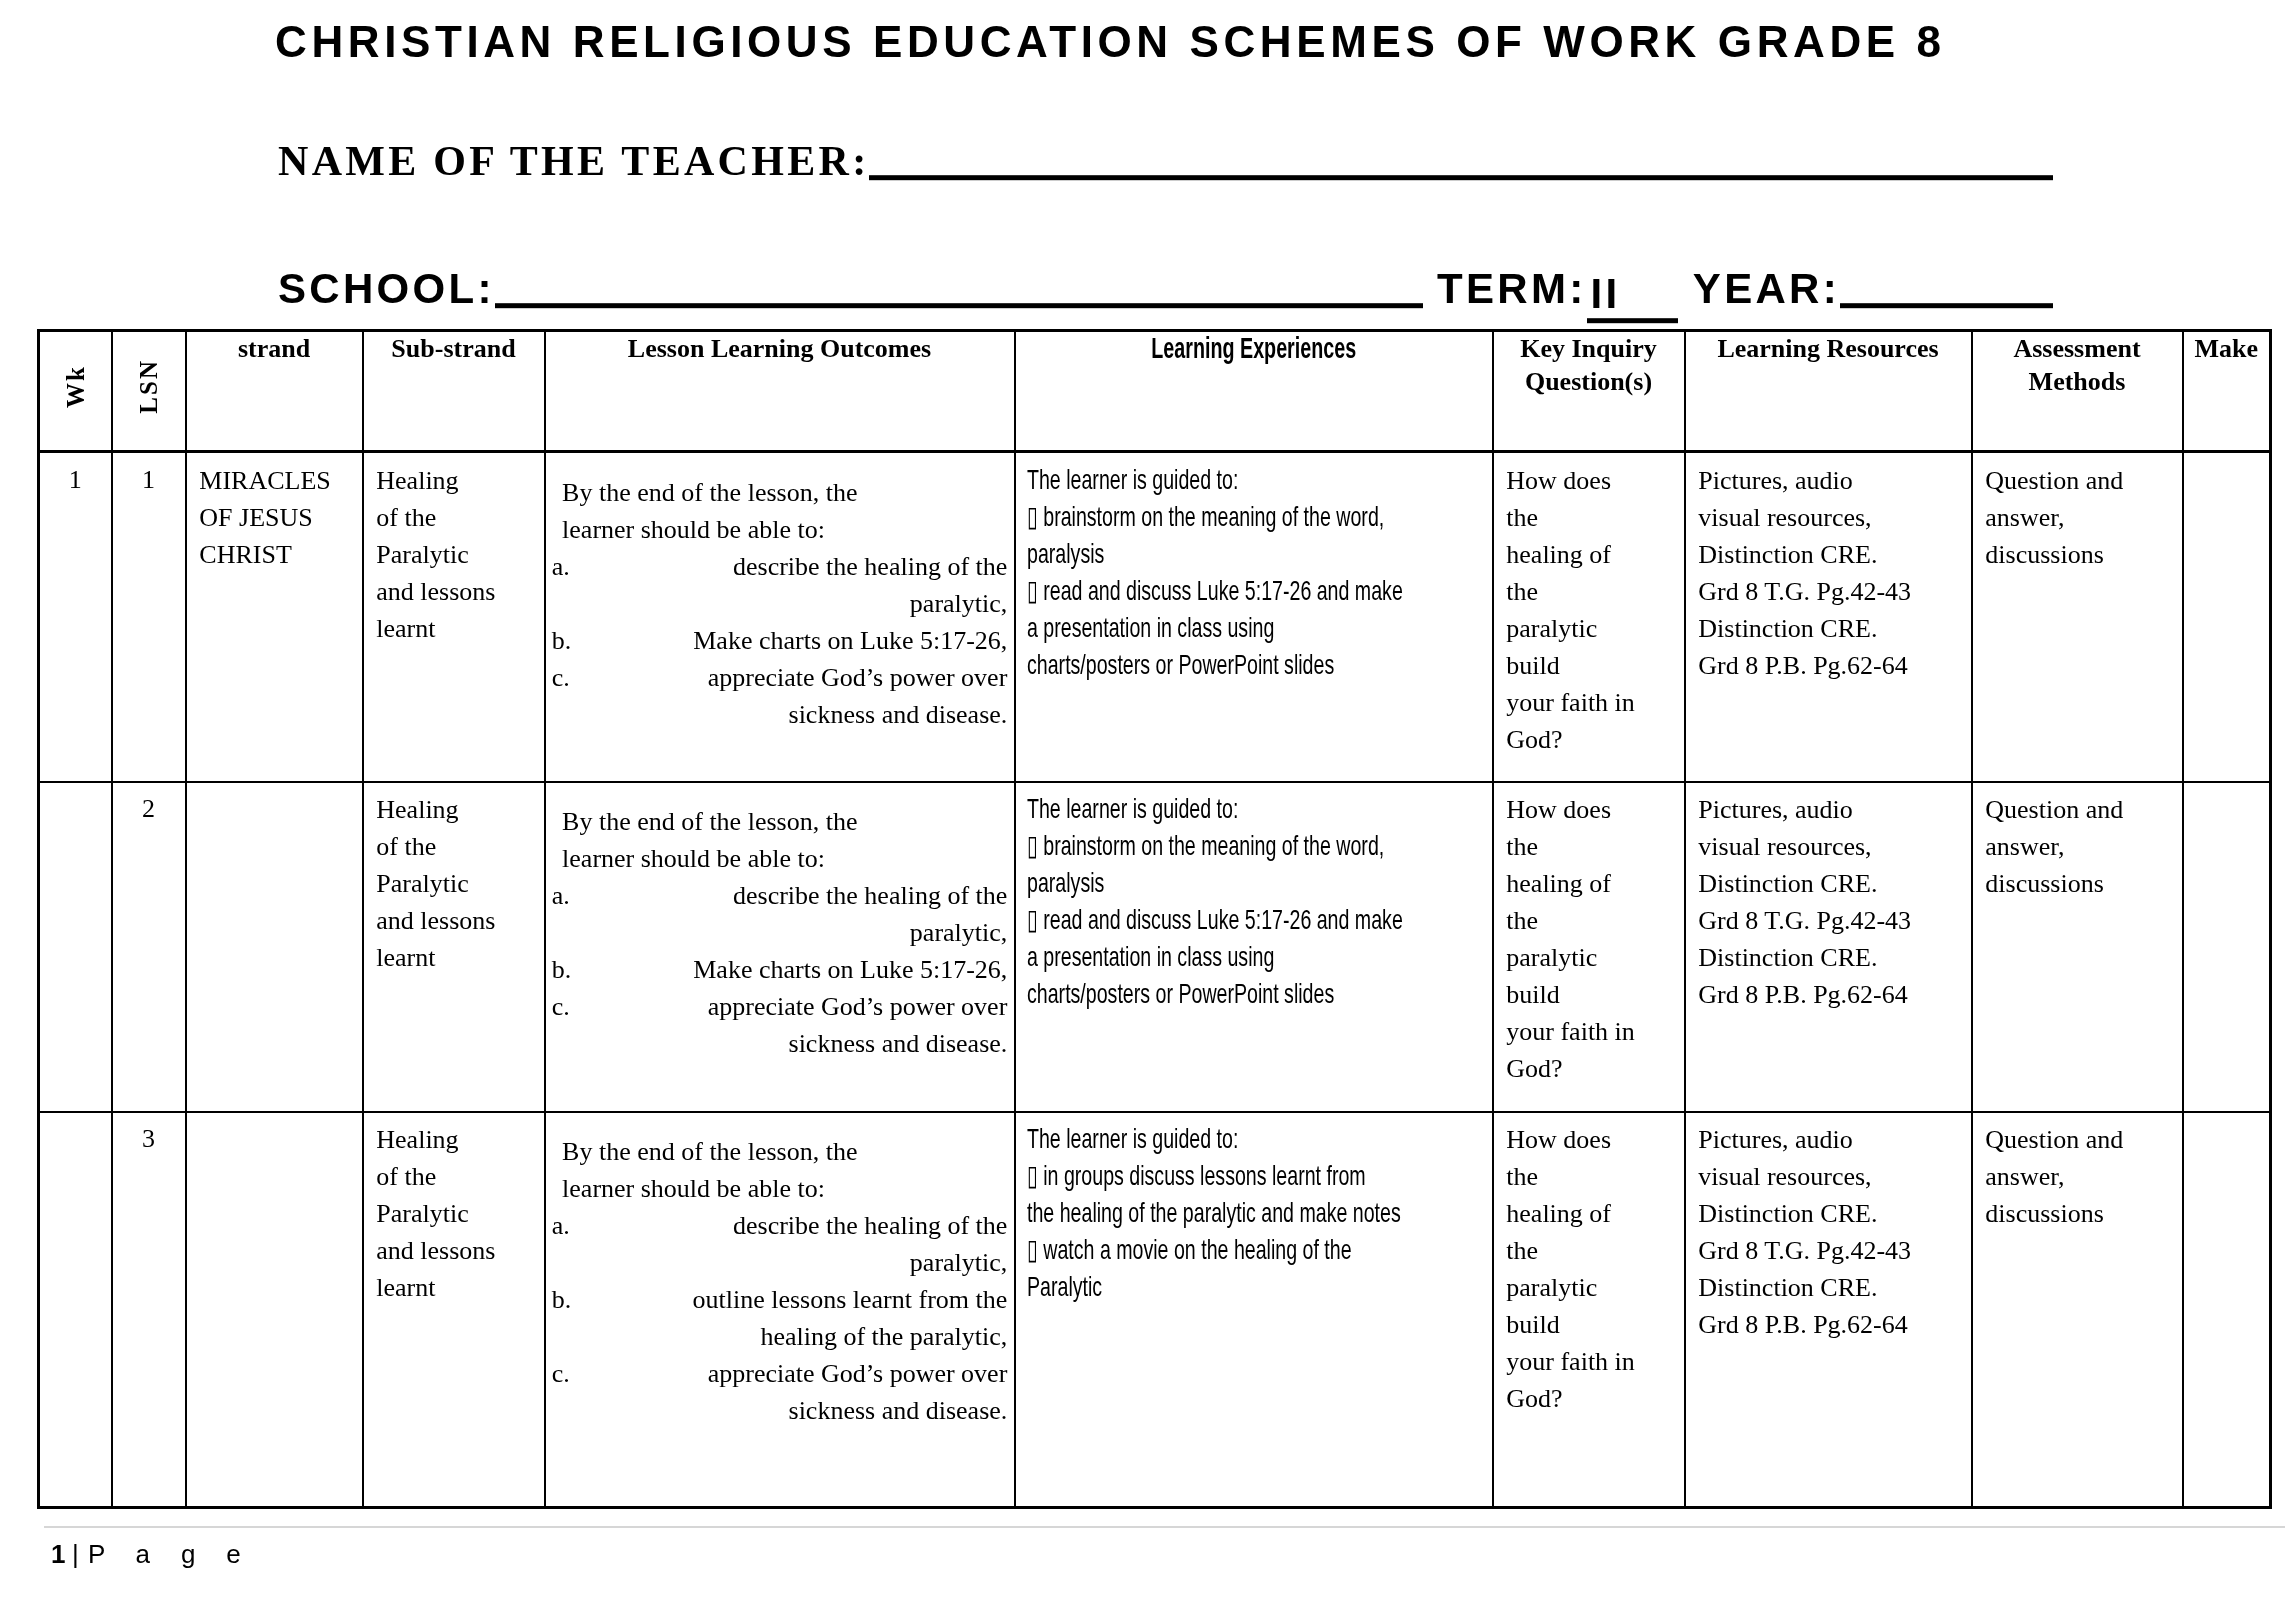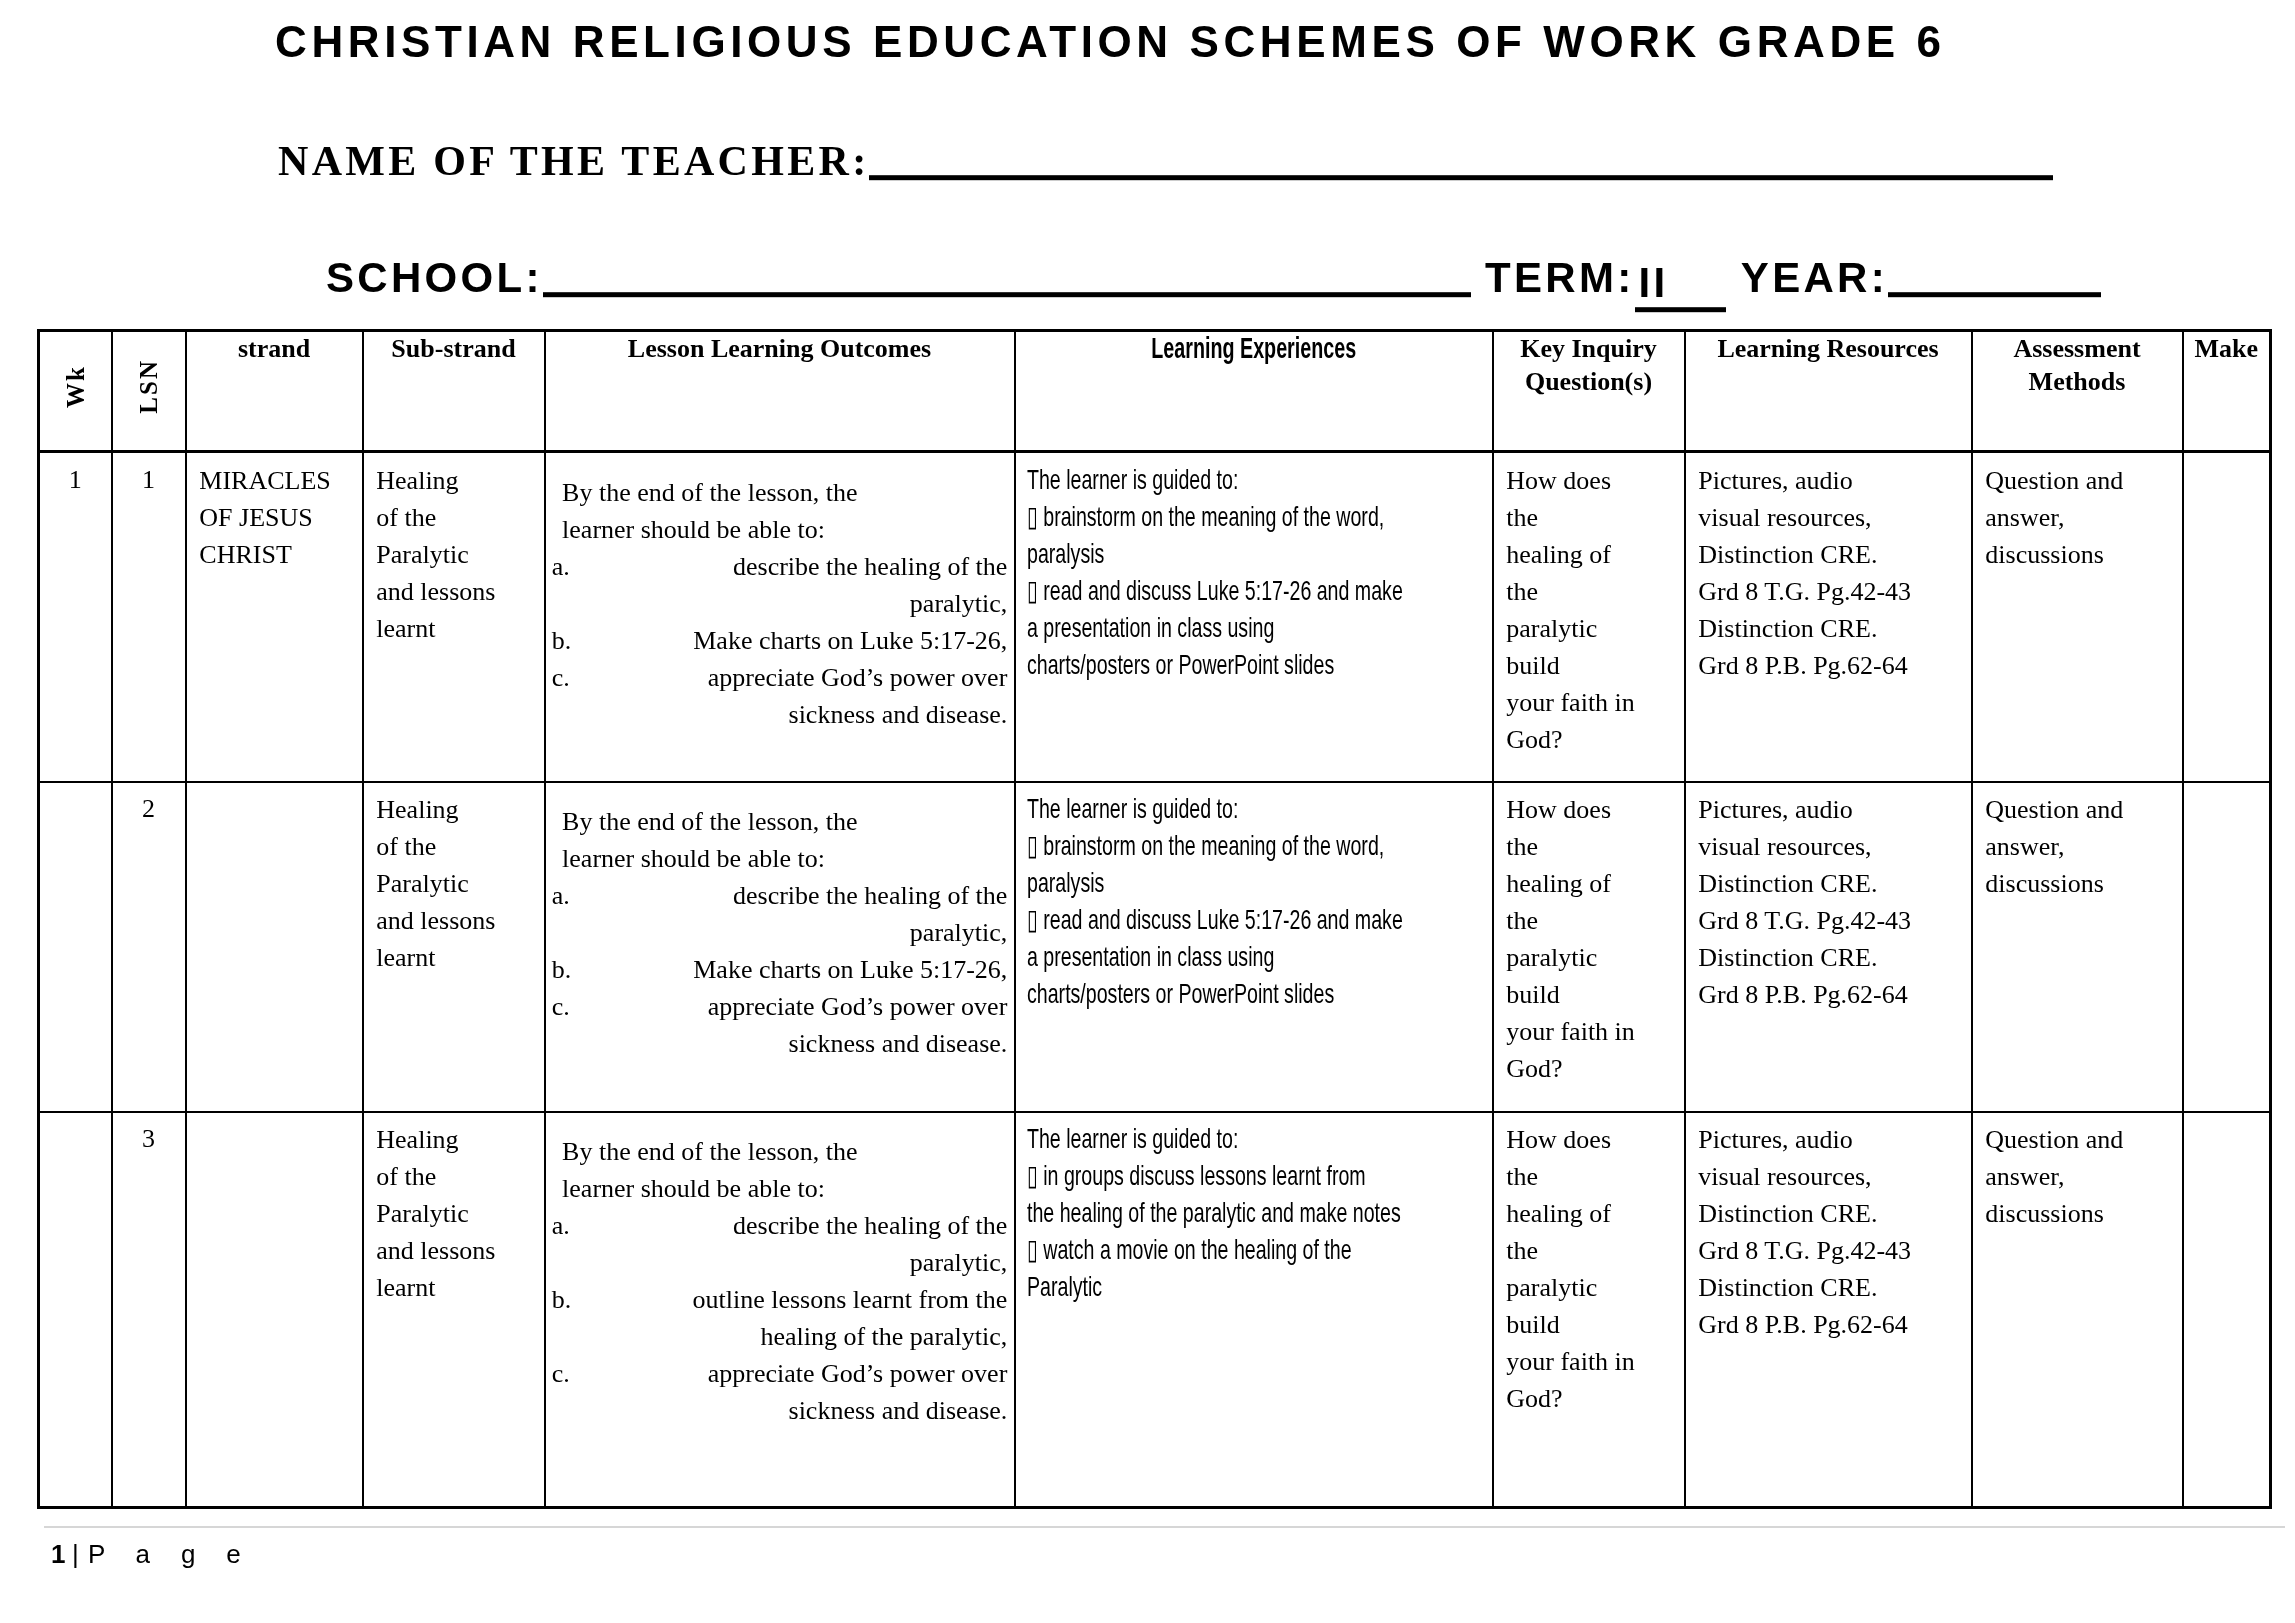--- a/index.html
+++ b/index.html
@@ -13,21 +13,21 @@
     position:absolute; left:275px; top:17px;
     font-family:"Liberation Sans", sans-serif; font-weight:bold;
     font-size:44px; letter-spacing:4.6px; white-space:nowrap;
   }
   .fill-line {
     position:absolute; display:flex; align-items:baseline;
     font-family:"Liberation Sans", sans-serif; font-weight:bold;
     font-size:42px; letter-spacing:3.3px; white-space:nowrap;
   }
   .line-name   { left:278px; top:128px; width:1775px;font-family:Liberation Serif, serif; }
-  .line-school { left:278px; top:245px; width:1775px;margin-left:48px; }
+  .line-school { left:278px; top:256px; width:1775px; }
   .blank {
     display:inline-block; height:1em;
     border-bottom:5.9px solid #000; transform:translateY(5.2px);
   }
   .blank-grow { flex:1 1 auto; }
   .blank-year { width:213px; }
   .term-blank {
     display:inline-block; border-bottom:5.9px solid #000;
     padding:0 58px 0 3.9px; transform:translateY(5.2px);
   }
@@ -90,21 +90,21 @@
   }
   .footer-num { font-weight:bold; }
   .footer-sep { margin:0 9.2px 0 6.5px; font-weight:normal; }
   .footer-word { color:#000000; letter-spacing:11.8px; }
 </style>
 </head>
 <body>
 
 <div class="page">
 
-  <div class="doc-title">CHRISTIAN RELIGIOUS EDUCATION SCHEMES OF WORK GRADE 6</div>
+  <div class="doc-title">CHRISTIAN RELIGIOUS EDUCATION SCHEMES OF WORK GRADE 8</div>
 
   <div class="fill-line line-name">
     <span>NAME OF THE TEACHER:</span>
     <span class="blank blank-grow"></span>
   </div>
 
   <div class="fill-line line-school">
     <span>SCHOOL:</span>
     <span class="blank blank-grow"></span>
     <span class="lbl-gap">TERM:</span>

